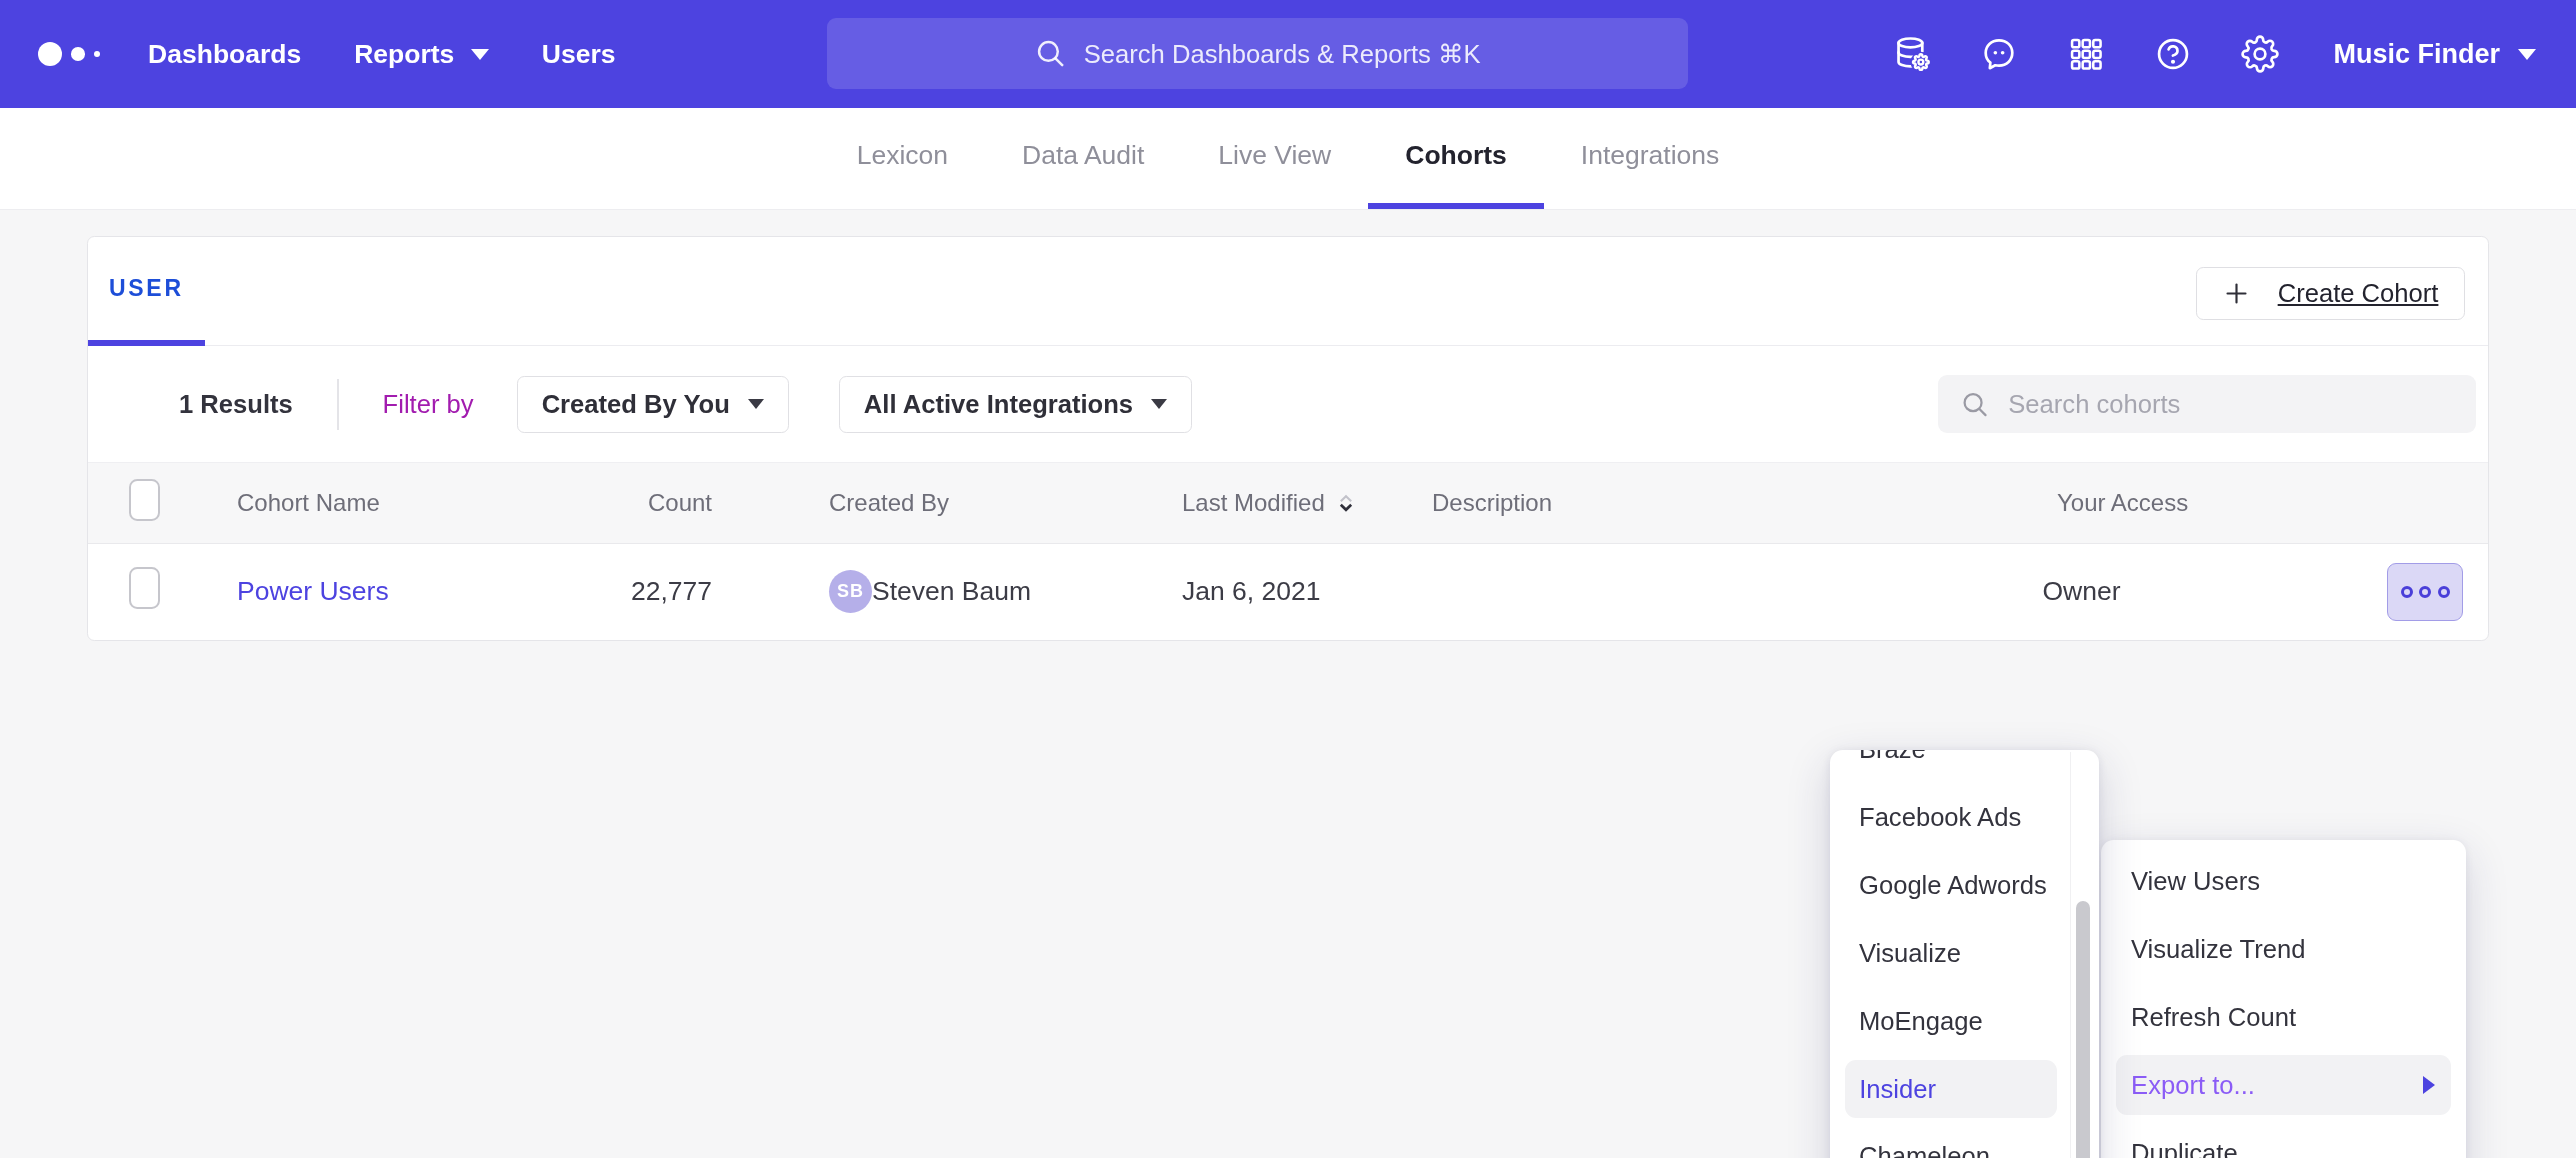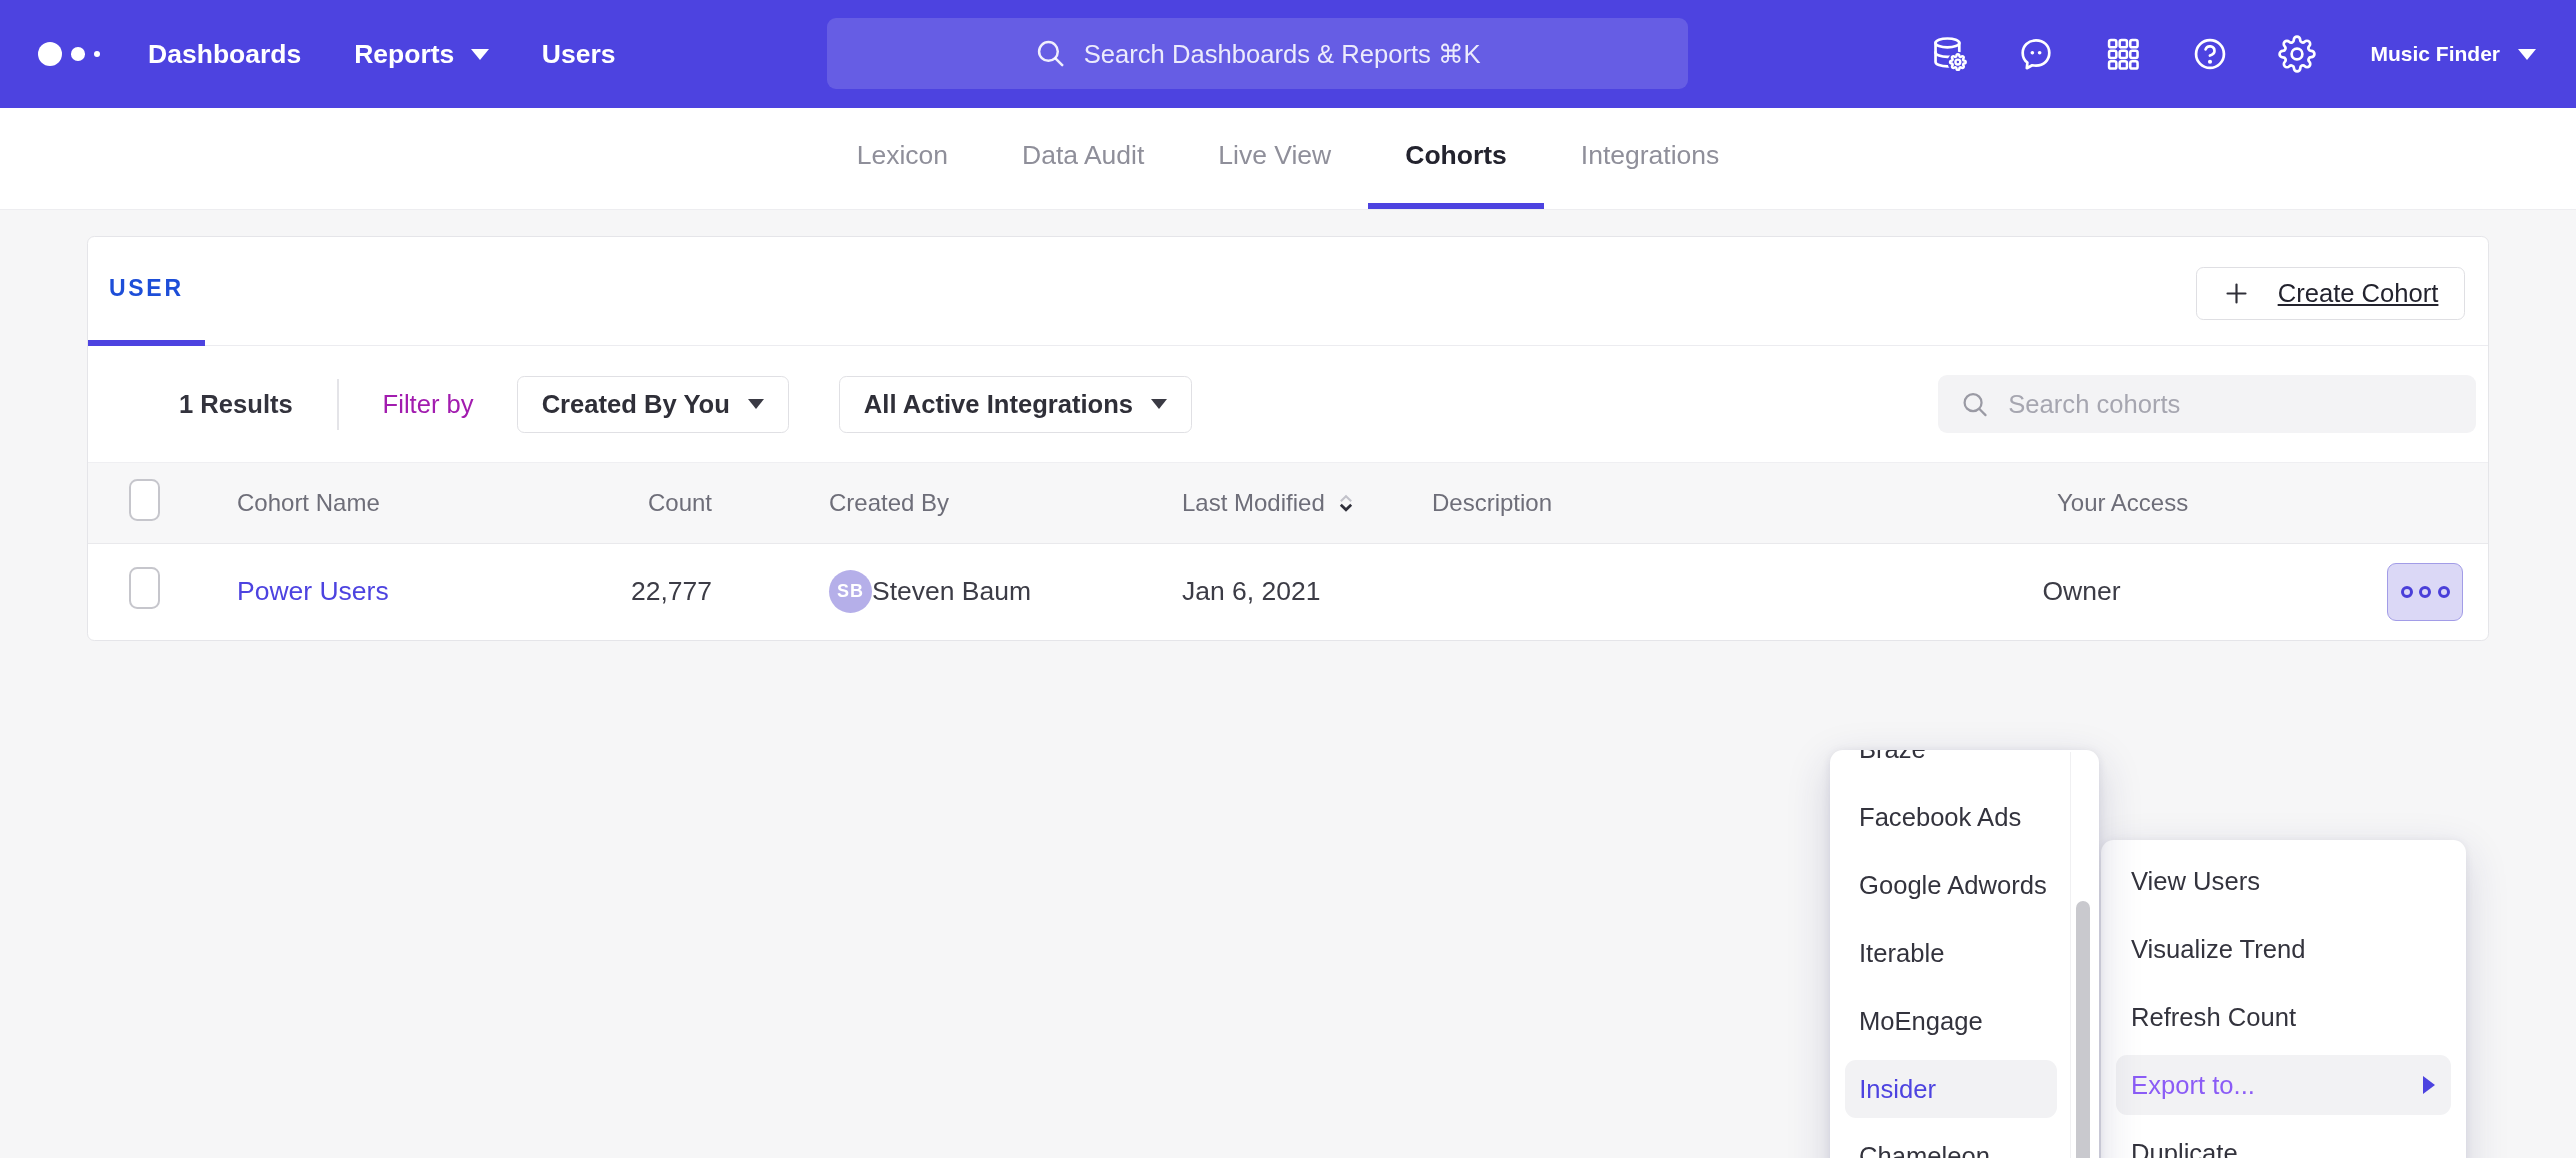--- a/index.html
+++ b/index.html
@@ -25,21 +25,21 @@
   .caret-w { width:0; height:0; border-left:9px solid transparent; border-right:9px solid transparent;
              border-top:11px solid #fff; margin-left:16.4px; }
   .nav-search {
     position:absolute; left:827px; top:18px; width:861px; height:71px;
     background:rgba(255,255,255,.14); border-radius:9px;
     display:flex; align-items:center; justify-content:center; gap:16.4px;
     font-size:25.6px; color:rgba(255,255,255,.88); cursor:text;
   }
   .nav-right { position:absolute; right:40px; top:0; height:108px; display:flex; align-items:center; gap:49px; }
   .nav-icon { width:38px; height:38px; display:block; }
-  .project { display:flex; align-items:center; gap:18px; font-size:21px; font-weight:700; margin-left:5.5px; }
+  .project { display:flex; align-items:center; gap:18px; font-size:27px; font-weight:700; margin-left:5.5px; }
 
   
   .tabsbar {
     position:absolute; top:108px; left:0; width:100%; height:102px;
     background:#fff; display:flex; justify-content:center;
     border-bottom:0.9px solid #ededf0;
   }
   .tab { display:flex; align-items:center; padding:0 37px; font-size:26.5px; color:#8f8f9a;
          border-bottom:6.4px solid transparent; cursor:default; }
   .tab.active { color:#23232e; font-weight:600; border-bottom-color:#4d43e0; }
@@ -302,21 +302,21 @@
           <span class="ring"></span>
         </button>
       </div>
     </section>
 
     <div class="export-menu">
       <ul>
         <li>Braze</li>
         <li>Facebook Ads</li>
         <li>Google Adwords</li>
-        <li>Iterable</li>
+        <li>Visualize</li>
         <li>MoEngage</li>
         <li class="active">Insider</li>
         <li>Chameleon</li>
 
       </ul>
       <span class="scroll-gutter-line"></span>
       <span class="scroll-thumb"></span>
     </div>
 
     <div class="ctx-menu">

